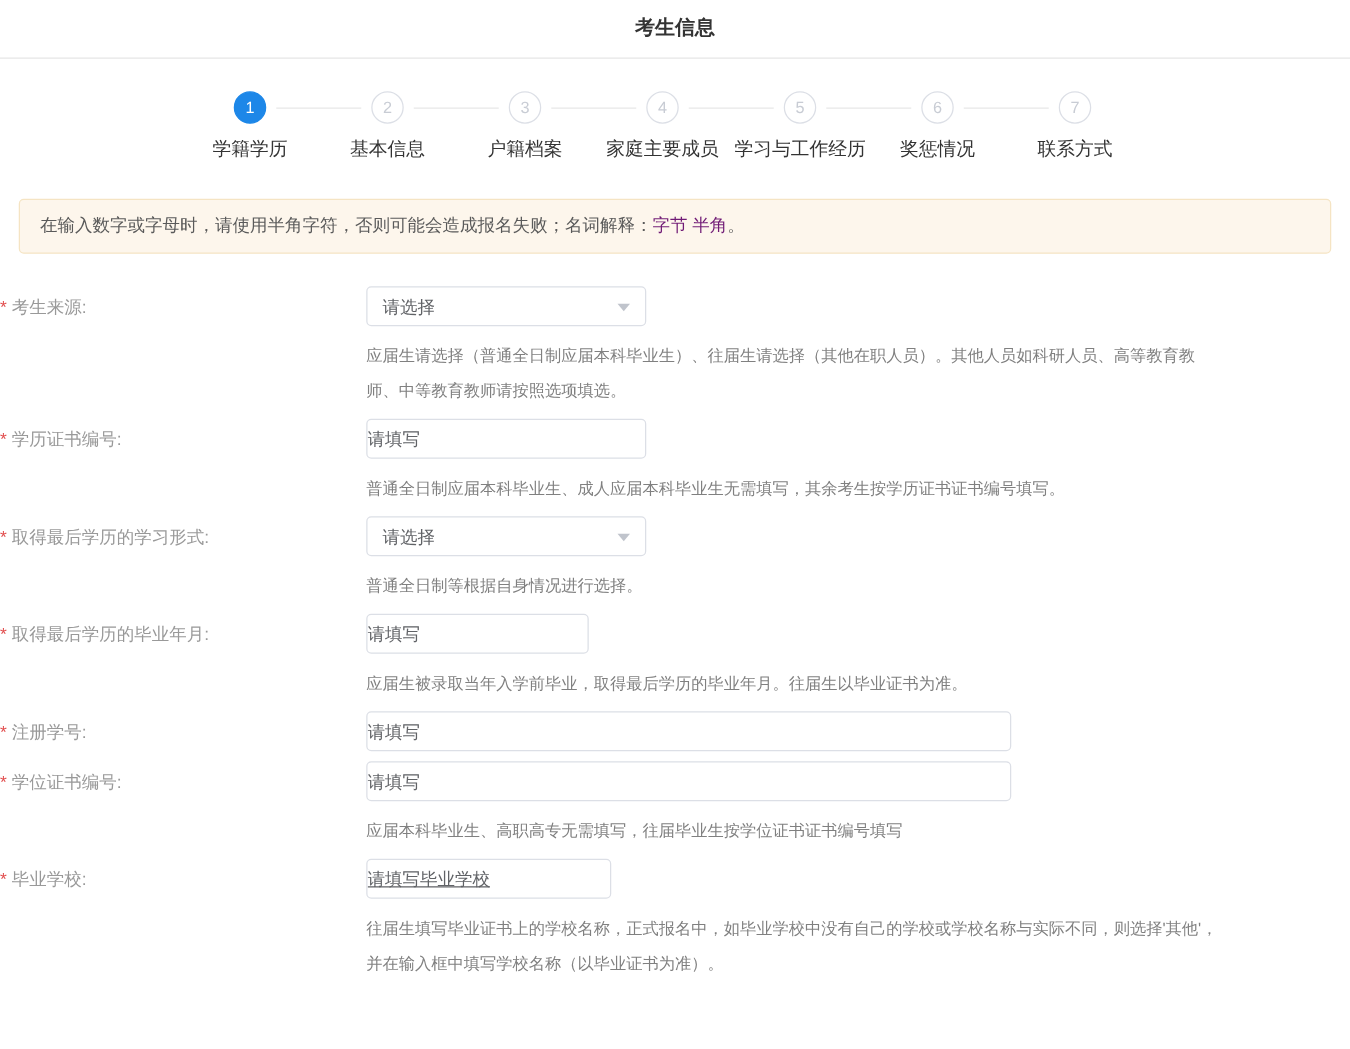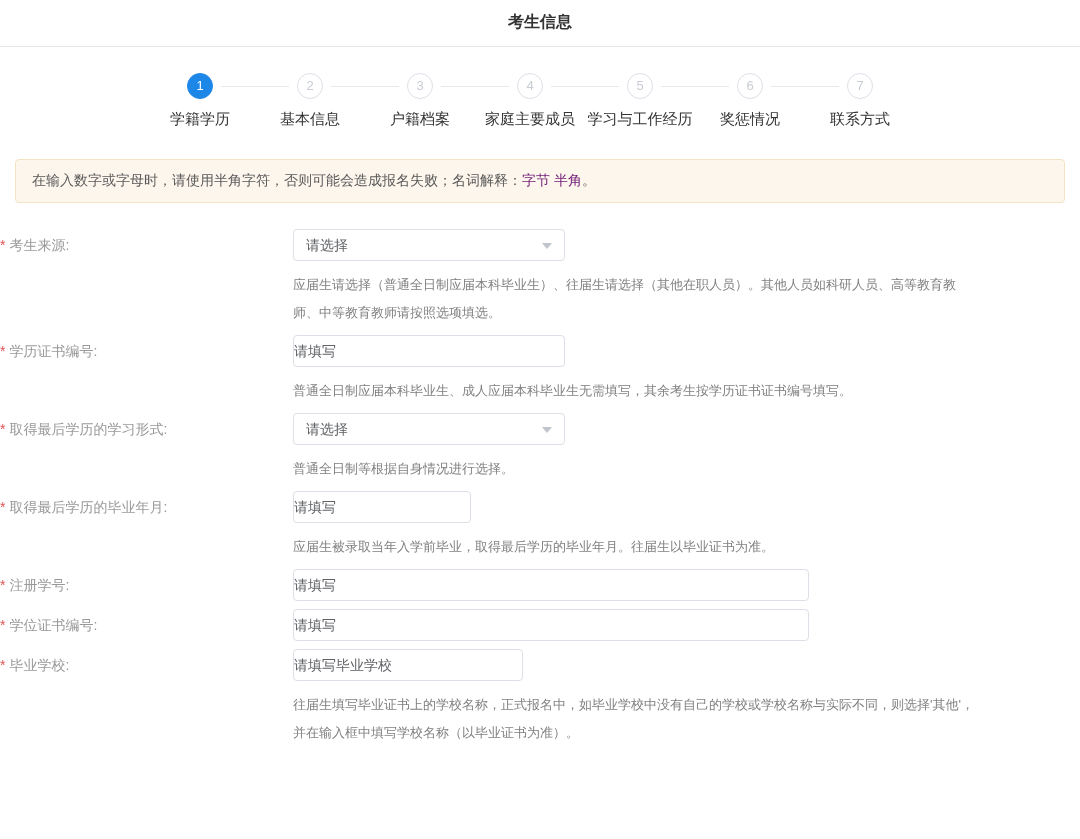--- a/index.html
+++ b/index.html
@@ -120,24 +120,24 @@
   }
   .caret {
     position: absolute;
     right: 12px;
     top: 13px;
     width: 0; height: 0;
     border-left: 5px solid transparent;
     border-right: 5px solid transparent;
     border-top: 6px solid #c0c4cc;
   }
-  .box-md  { width: 272px; }
+  .box-md  { width: 224px; }
   .box-sm  { width: 178px; }
   .box-lg  { width: 516px; }
-  .box-md2 { width: 230px; }
+  .box-md2 { width: 196px; text-decoration: underline; }
   .help {
     margin-top: 10px;
     max-width: 682px;
     font-size: 13px;
     line-height: 2.15;
     color: #808080;
   }
 </style>
 </head>
 <body>
@@ -237,20 +237,21 @@
 
       <input type="text" class="box text-input box-lg" placeholder="请填写" style="">
     </div>
   </div>
 
   <div class="form-item">
     <div class="form-label"><span class="req">*</span><span class="label-text">学位证书编号:</span></div>
     <div class="form-content">
 
       <input type="text" class="box text-input box-lg" placeholder="请填写" style="">
+      <div class="help">应届本科毕业生、高职高专无需填写，往届毕业生按学位证书证书编号填写</div>
     </div>
   </div>
 
   <div class="form-item">
     <div class="form-label"><span class="req">*</span><span class="label-text">毕业学校:</span></div>
     <div class="form-content">
 
       <input type="text" class="box text-input box-md2" placeholder="请填写毕业学校" style="">
       <div class="help">往届生填写毕业证书上的学校名称，正式报名中，如毕业学校中没有自己的学校或学校名称与实际不同，则选择'其他'，并在输入框中填写学校名称（以毕业证书为准）。</div>
     </div>

